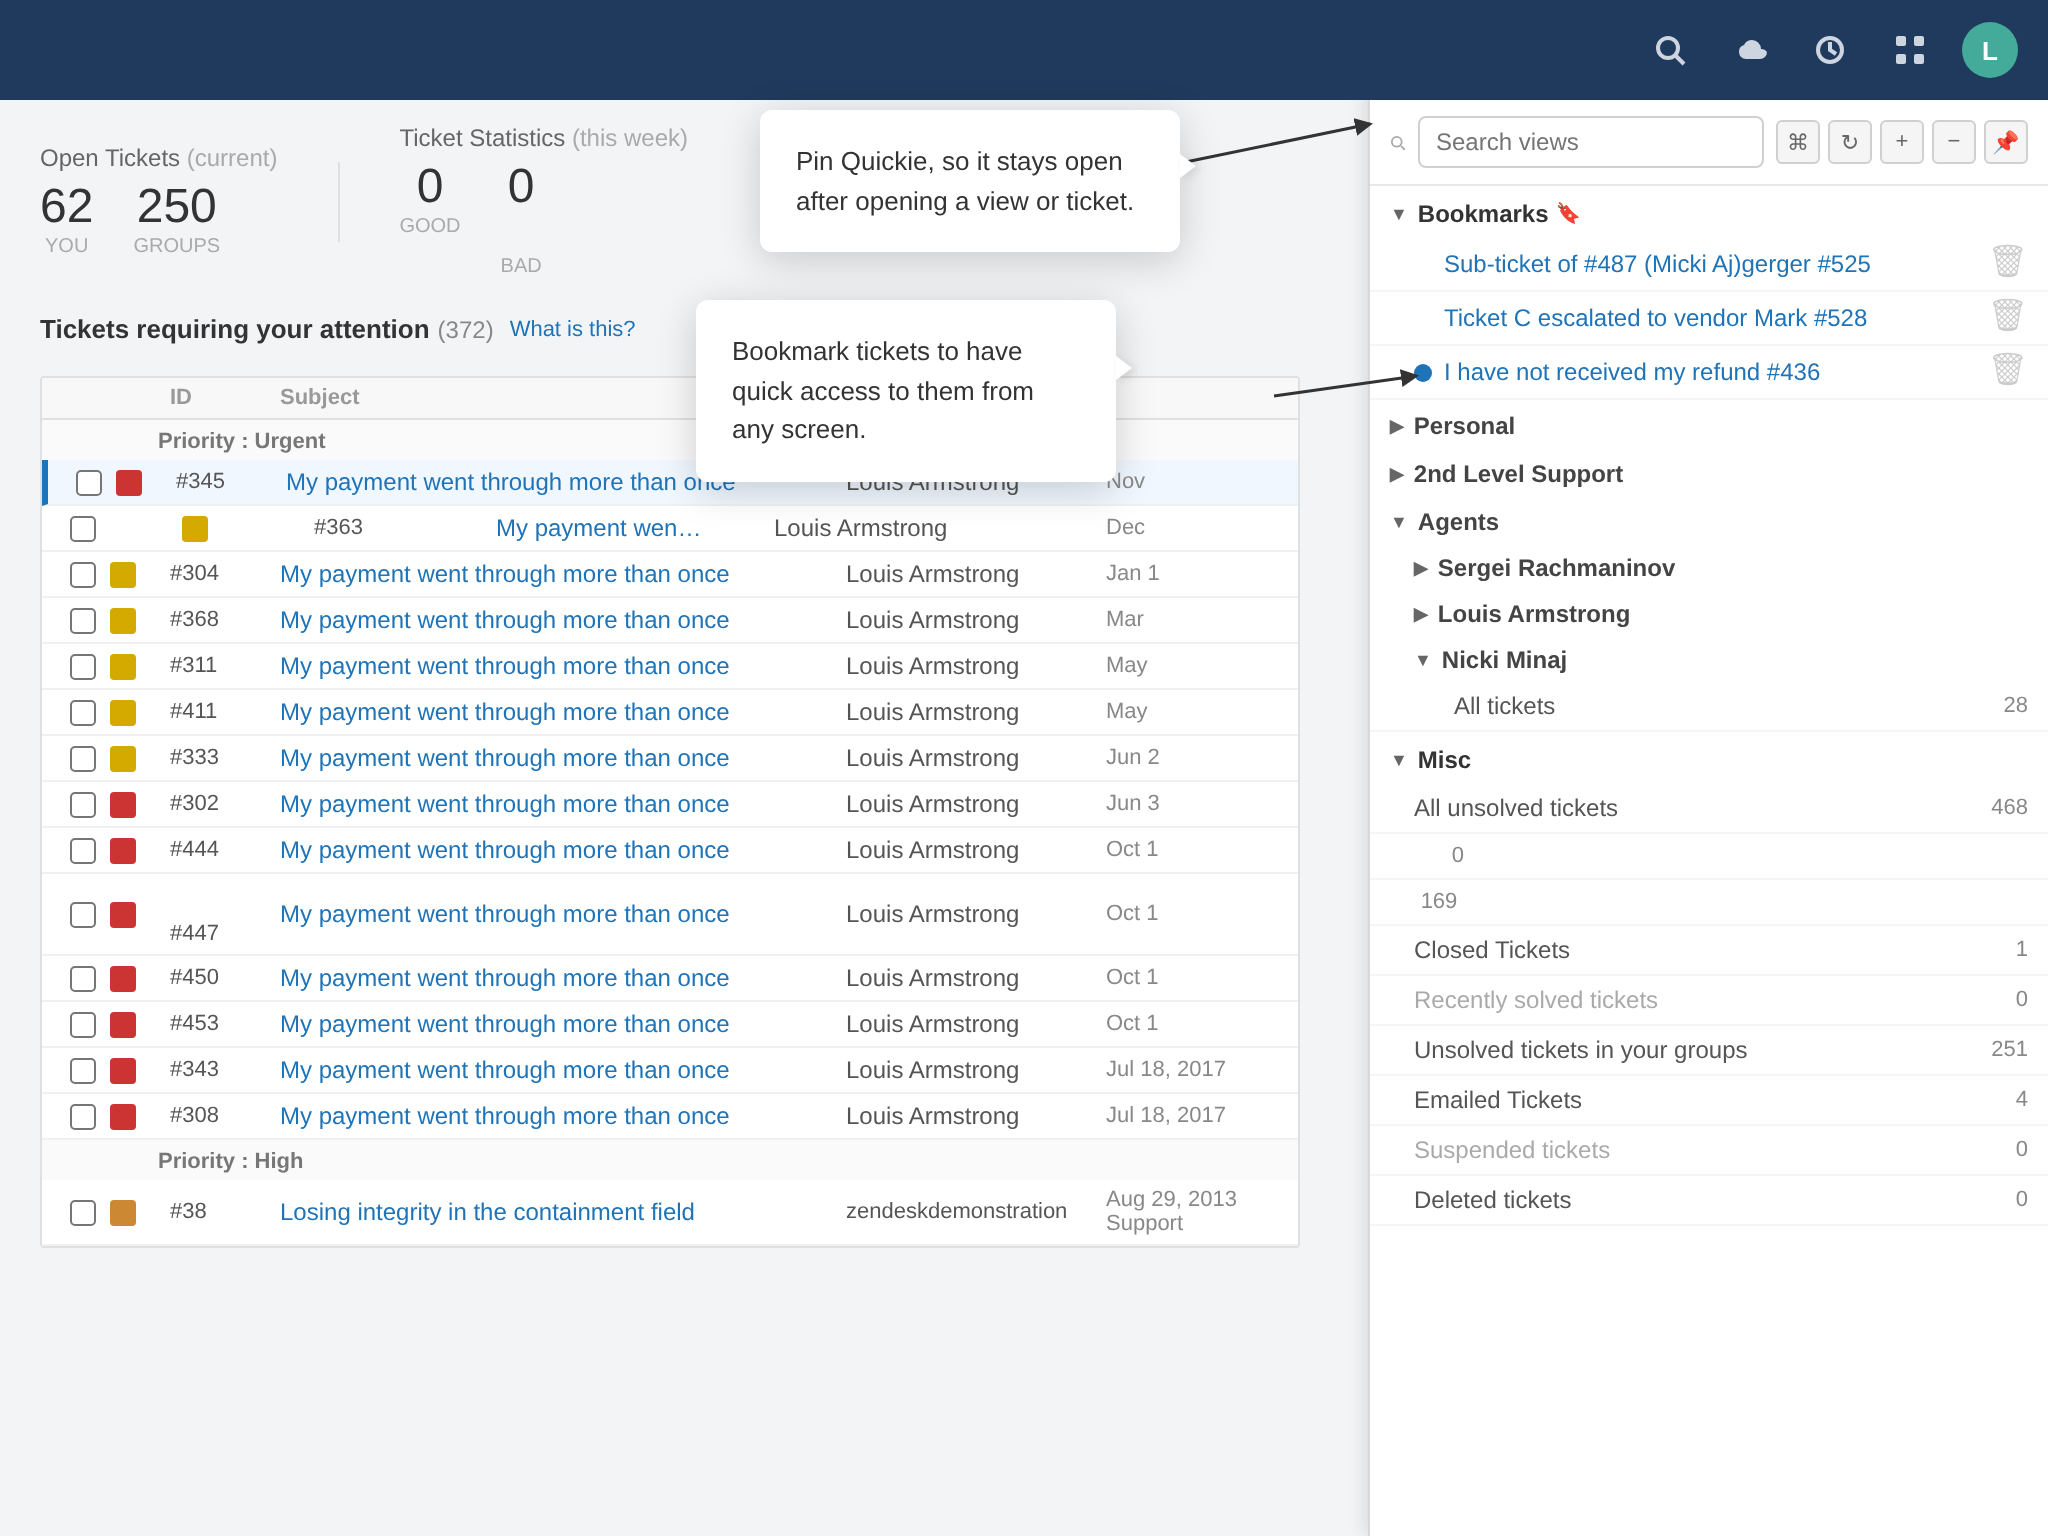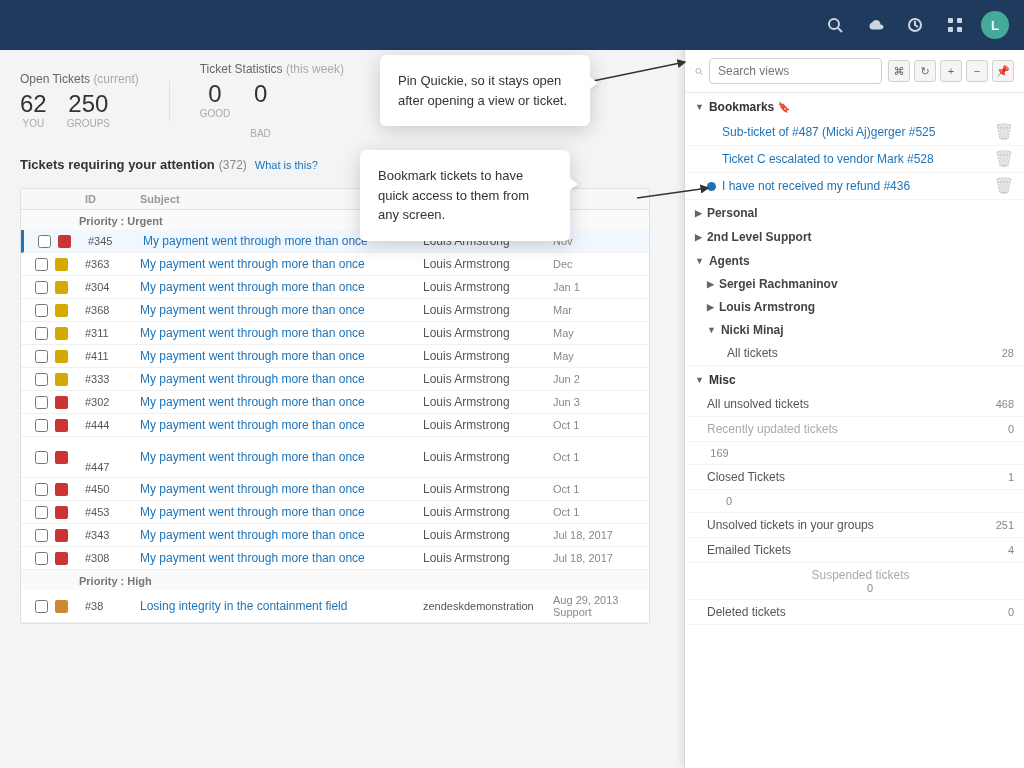--- a/index.html
+++ b/index.html
@@ -51,21 +51,21 @@
 
     .view-item { display: flex; align-items: center; padding: 5px 10px 5px 28px; font-size: 12px; color: #555; cursor: pointer; border-bottom: 1px solid #f5f5f5; justify-content: space-between; }
     .view-item .item-label { flex: 1; color: #555; }
     .view-item .item-count { color: #888; font-size: 11px; min-width: 25px; text-align: right; }
 
     
     .tooltip-box { position: absolute; background: #fff; border: none; border-radius: 6px; box-shadow: 0 4px 20px rgba(0,0,0,0.18); padding: 16px 18px; z-index: 300; max-width: 210px; font-size: 13px; color: #333; line-height: 1.5; }
     .tooltip-box::after { content: ''; position: absolute; width: 0; height: 0; }
     .tooltip1 { top: 55px; left: 380px; }
     .tooltip1::after { right: -8px; top: 22px; border-left: 8px solid #fff; border-top: 6px solid transparent; border-bottom: 6px solid transparent; filter: drop-shadow(2px 1px 2px rgba(0,0,0,0.1)); }
-    .tooltip2 { top: 150px; left: 360px; }
+    .tooltip2 { top: 150px; left: 348px; }
     .tooltip2::after { right: -8px; top: 28px; border-left: 8px solid #fff; border-top: 6px solid transparent; border-bottom: 6px solid transparent; filter: drop-shadow(2px 1px 2px rgba(0,0,0,0.1)); }
 
     
     .quickie-body::-webkit-scrollbar { width: 6px; }
     .quickie-body::-webkit-scrollbar-track { background: #f5f5f5; }
     .quickie-body::-webkit-scrollbar-thumb { background: #ccc; border-radius: 3px; }
   </style>
 </head>
 <body>
 
@@ -158,21 +158,21 @@
           <div style="display: grid; grid-template-columns: 28px 30px 55px 1fr 130px 90px; padding: 4px 6px; border-bottom: 1px solid rgb(240, 240, 240); align-items: center; font-size: 12px; background: rgb(240, 247, 255); border-left: 3px solid rgb(31, 115, 183);">
             <div style="display: flex; align-items: center; justify-content: center;">
               <input type="checkbox" style="">
             </div>
             <div style="width: 13px; height: 13px; border-radius: 2px; background: rgb(204, 51, 51);"></div>
             <span style="color: rgb(85, 85, 85); font-size: 11px;">#345</span>
             <span style="color: rgb(31, 115, 183); cursor: pointer; overflow: hidden; white-space: nowrap; text-overflow: ellipsis;">My payment went through more than once</span>
             <span style="color: rgb(85, 85, 85); overflow: hidden; white-space: nowrap; text-overflow: ellipsis;">Louis Armstrong</span>
             <span style="color: rgb(136, 136, 136); font-size: 11px;">Nov</span>
           </div>
-          <div style="display: grid; grid-template-columns: 28px 30px 55px 1fr 130px 90px; padding: 4px 6px; border-bottom: 1px solid rgb(240, 240, 240); align-items: center; font-size: 12px; background: rgb(255, 255, 255);">
+          <div style="display: grid; grid-template-columns: 28px 30px 55px 1fr 130px 90px; padding: 4px 6px; border-bottom: 1px solid rgb(240, 240, 240); align-items: center; font-size: 12px; background: rgb(255, 255, 255); gap: 36px;">
             <div style="display: flex; align-items: center; justify-content: center;">
               <input type="checkbox" style="">
             </div>
             <div style="width: 13px; height: 13px; border-radius: 2px; background: rgb(212, 170, 0);"></div>
             <span style="color: rgb(85, 85, 85); font-size: 11px;">#363</span>
             <span style="color: rgb(31, 115, 183); cursor: pointer; overflow: hidden; white-space: nowrap; text-overflow: ellipsis;">My payment went through more than once</span>
             <span style="color: rgb(85, 85, 85); overflow: hidden; white-space: nowrap; text-overflow: ellipsis;">Louis Armstrong</span>
             <span style="color: rgb(136, 136, 136); font-size: 11px;">Dec</span>
           </div>
           <div style="display: grid; grid-template-columns: 28px 30px 55px 1fr 130px 90px; padding: 4px 6px; border-bottom: 1px solid rgb(240, 240, 240); align-items: center; font-size: 12px; background: rgb(255, 255, 255);">
@@ -405,42 +405,42 @@
       <span class="arrow">▼</span>
       <span>Misc</span>
     </div>
 
     <div id="misc-items">
         <div style="display: flex; align-items: center; padding: 5px 10px 5px 22px; font-size: 12px; cursor: pointer; border-bottom: 1px solid rgb(245, 245, 245); justify-content: space-between;">
           <span style="flex: 1 1 0%; color: rgb(85, 85, 85);">All unsolved tickets</span>
           <span style="color: rgb(136, 136, 136); font-size: 11px; min-width: 25px; text-align: right;">468</span>
         </div>
         <div style="display: flex; align-items: center; padding: 5px 10px 5px 22px; font-size: 12px; cursor: pointer; border-bottom: 1px solid rgb(245, 245, 245); justify-content: space-between;">
-          <span style="flex: 1 1 0%; color: rgb(170, 170, 170);">Recently updated tickets</span>
           <span style="color: rgb(136, 136, 136); font-size: 11px; min-width: 25px; text-align: right;">0</span>
         </div>
         <div style="display: flex; align-items: center; padding: 5px 10px 5px 22px; font-size: 12px; cursor: pointer; border-bottom: 1px solid rgb(245, 245, 245); justify-content: space-between;">
           <span style="color: rgb(136, 136, 136); font-size: 11px; min-width: 25px; text-align: center;">169</span>
         </div>
         <div style="display: flex; align-items: center; padding: 5px 10px 5px 22px; font-size: 12px; cursor: pointer; border-bottom: 1px solid rgb(245, 245, 245); justify-content: space-between;">
           <span style="flex: 1 1 0%; color: rgb(85, 85, 85);">Closed Tickets</span>
           <span style="color: rgb(136, 136, 136); font-size: 11px; min-width: 25px; text-align: right;">1</span>
         </div>
         <div style="display: flex; align-items: center; padding: 5px 10px 5px 22px; font-size: 12px; cursor: pointer; border-bottom: 1px solid rgb(245, 245, 245); justify-content: space-between;">
+          <span style="flex: 1 1 0%; color: rgb(170, 170, 170);">Recently solved tickets</span>
           <span style="color: rgb(136, 136, 136); font-size: 11px; min-width: 25px; text-align: right;">0</span>
         </div>
         <div style="display: flex; align-items: center; padding: 5px 10px 5px 22px; font-size: 12px; cursor: pointer; border-bottom: 1px solid rgb(245, 245, 245); justify-content: space-between;">
           <span style="flex: 1 1 0%; color: rgb(85, 85, 85);">Unsolved tickets in your groups</span>
           <span style="color: rgb(136, 136, 136); font-size: 11px; min-width: 25px; text-align: right;">251</span>
         </div>
         <div style="display: flex; align-items: center; padding: 5px 10px 5px 22px; font-size: 12px; cursor: pointer; border-bottom: 1px solid rgb(245, 245, 245); justify-content: space-between;">
           <span style="flex: 1 1 0%; color: rgb(85, 85, 85);">Emailed Tickets</span>
           <span style="color: rgb(136, 136, 136); font-size: 11px; min-width: 25px; text-align: right;">4</span>
         </div>
-        <div style="display: flex; align-items: center; padding: 5px 10px 5px 22px; font-size: 12px; cursor: pointer; border-bottom: 1px solid rgb(245, 245, 245); justify-content: space-between; flex-direction: column;">
+        <div style="display: flex; align-items: center; padding: 5px 10px 5px 22px; font-size: 12px; cursor: pointer; border-bottom: 1px solid rgb(245, 245, 245); justify-content: space-between;">
           <span style="flex: 1 1 0%; color: rgb(170, 170, 170);">Suspended tickets</span>
           <span style="color: rgb(136, 136, 136); font-size: 11px; min-width: 25px; text-align: right;">0</span>
         </div>
         <div style="display: flex; align-items: center; padding: 5px 10px 5px 22px; font-size: 12px; cursor: pointer; border-bottom: 1px solid rgb(245, 245, 245); justify-content: space-between;">
           <span style="flex: 1 1 0%; color: rgb(85, 85, 85);">Deleted tickets</span>
           <span style="color: rgb(136, 136, 136); font-size: 11px; min-width: 25px; text-align: right;">0</span>
         </div>
       </div>
   </div>
 </div>

